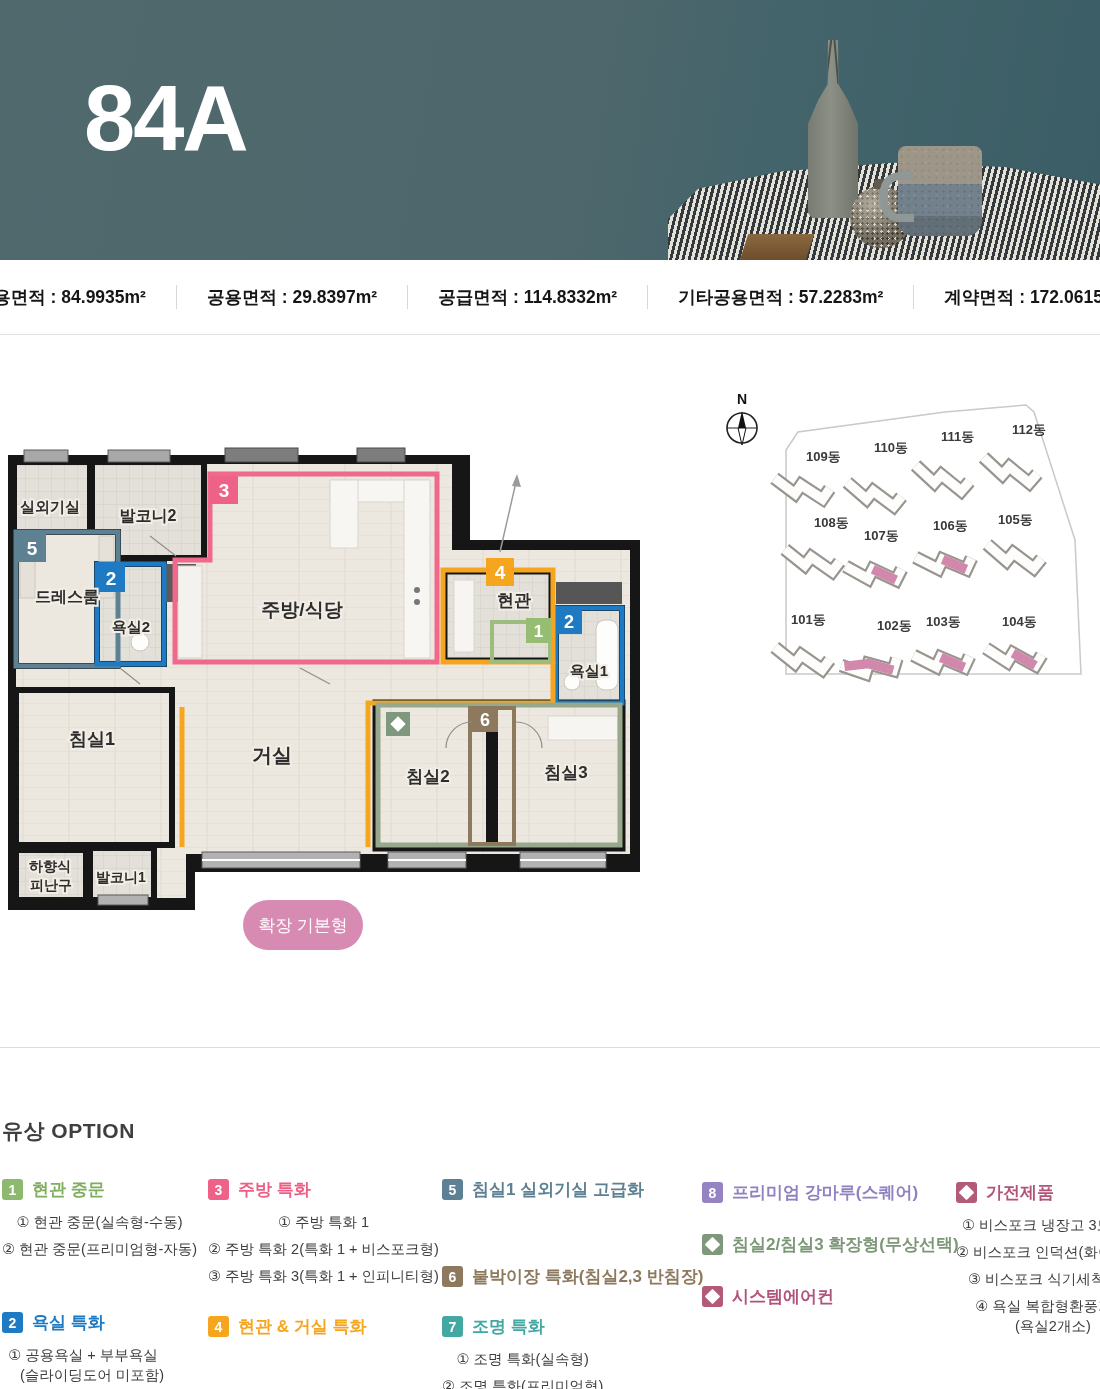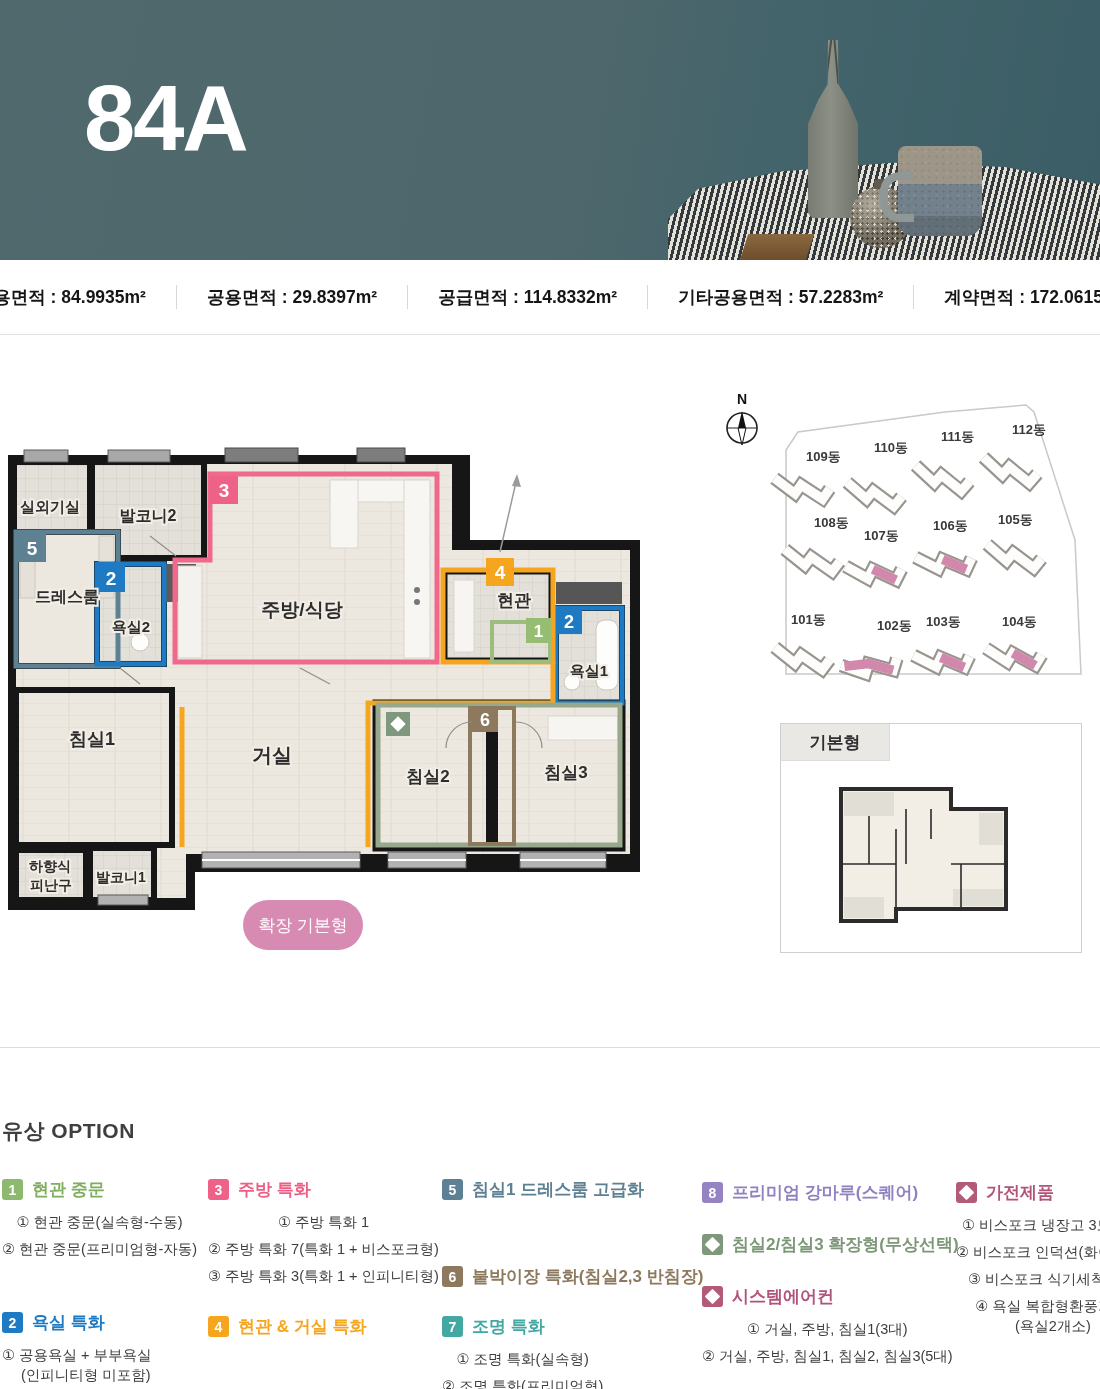--- a/index.html
+++ b/index.html
@@ -308,31 +308,20 @@
     <text class="site-label" x="124" y="139">108동</text>
     <text class="site-label" x="174" y="152">107동</text>
     <text class="site-label" x="243" y="142">106동</text>
     <text class="site-label" x="308" y="136">105동</text>
     <text class="site-label" x="101" y="236">101동</text>
     <text class="site-label" x="187" y="242">102동</text>
     <text class="site-label" x="236" y="238">103동</text>
     <text class="site-label" x="312" y="238">104동</text>
   </svg>
 
-  <div class="abs base-box">
-    <div class="abs base-tab">기본형</div>
-    <svg class="abs" style="left:30px;top:45px" width="240" height="170" viewBox="0 0 240 170">
-      <path d="M30,20 L140,20 L140,40 L195,40 L195,140 L85,140 L85,152 L30,152 Z" fill="#f2eee6" stroke="#2b2b2b" stroke-width="4"></path>
-      <rect x="33" y="23" width="50" height="24" fill="#e1ded6"></rect>
-      <rect x="168" y="44" width="24" height="32" fill="#e1ded6"></rect>
-      <rect x="33" y="128" width="40" height="21" fill="#e1ded6"></rect>
-      <rect x="142" y="120" width="50" height="17" fill="#e1ded6"></rect>
-      <path d="M95,40 V95 M30,95 H85 M85,60 V140 M140,95 H195 M150,95 V140 M120,40 V70 M58,47 V95" stroke="#2b2b2b" stroke-width="1.6" fill="none"></path>
-    </svg>
-  </div>
 
   <div class="abs divider"></div>
   <div class="abs options">
     <div class="abs opt-title-main">유상 OPTION</div>
 
     <div class="opt-group g1" style="left:2px;top:125px">
       <div class="opt-head">
           <span class="opt-badge">1</span>
           <span>현관 중문</span>
         </div>
@@ -342,47 +331,47 @@
       </div>
     </div>
 
     <div class="opt-group g2" style="left:2px;top:258px">
       <div class="opt-head">
           <span class="opt-badge">2</span>
           <span>욕실 특화</span>
         </div>
       <div class="opt-items">
         <div class="opt-item">① 공용욕실 + 부부욕실</div>
-        <div class="opt-item cont">(인피니티형 미포함)</div>
+        <div class="opt-item cont">(슬라이딩도어 미포함)</div>
       </div>
     </div>
 
     <div class="opt-group g3" style="left:208px;top:125px">
       <div class="opt-head">
           <span class="opt-badge">3</span>
           <span>주방 특화</span>
         </div>
       <div class="opt-items">
         <div class="opt-item">① 주방 특화 1</div>
-        <div class="opt-item">② 주방 특화 7(특화 1 + 비스포크형)</div>
+        <div class="opt-item">② 주방 특화 2(특화 1 + 비스포크형)</div>
         <div class="opt-item">③ 주방 특화 3(특화 1 + 인피니티형)</div>
       </div>
     </div>
 
     <div class="opt-group g4" style="left:208px;top:262px">
       <div class="opt-head">
           <span class="opt-badge">4</span>
           <span>현관 &amp; 거실 특화</span>
         </div>
     </div>
 
     <div class="opt-group g5" style="left:442px;top:125px">
       <div class="opt-head">
           <span class="opt-badge">5</span>
-          <span>침실1 드레스룸 고급화</span>
+          <span>침실1 실외기실 고급화</span>
         </div>
     </div>
 
     <div class="opt-group g6" style="left:442px;top:212px">
       <div class="opt-head">
           <span class="opt-badge">6</span>
           <span>붙박이장 특화(침실2,3 반침장)</span>
         </div>
     </div>
 
@@ -413,24 +402,20 @@
         </div>
     </div>
 
     <div class="opt-group g10" style="left:702px;top:232px">
       <div class="opt-head">
           <span class="opt-diamond">
             <i></i>
           </span>
           <span>시스템에어컨</span>
         </div>
-      <div class="opt-items">
-        <div class="opt-item">① 거실, 주방, 침실1(3대)</div>
-        <div class="opt-item">② 거실, 주방, 침실1, 침실2, 침실3(5대)</div>
-      </div>
     </div>
 
     <div class="opt-group g11" style="left:956px;top:128px">
       <div class="opt-head">
           <span class="opt-diamond">
             <i></i>
           </span>
           <span>가전제품</span>
         </div>
       <div class="opt-items">

